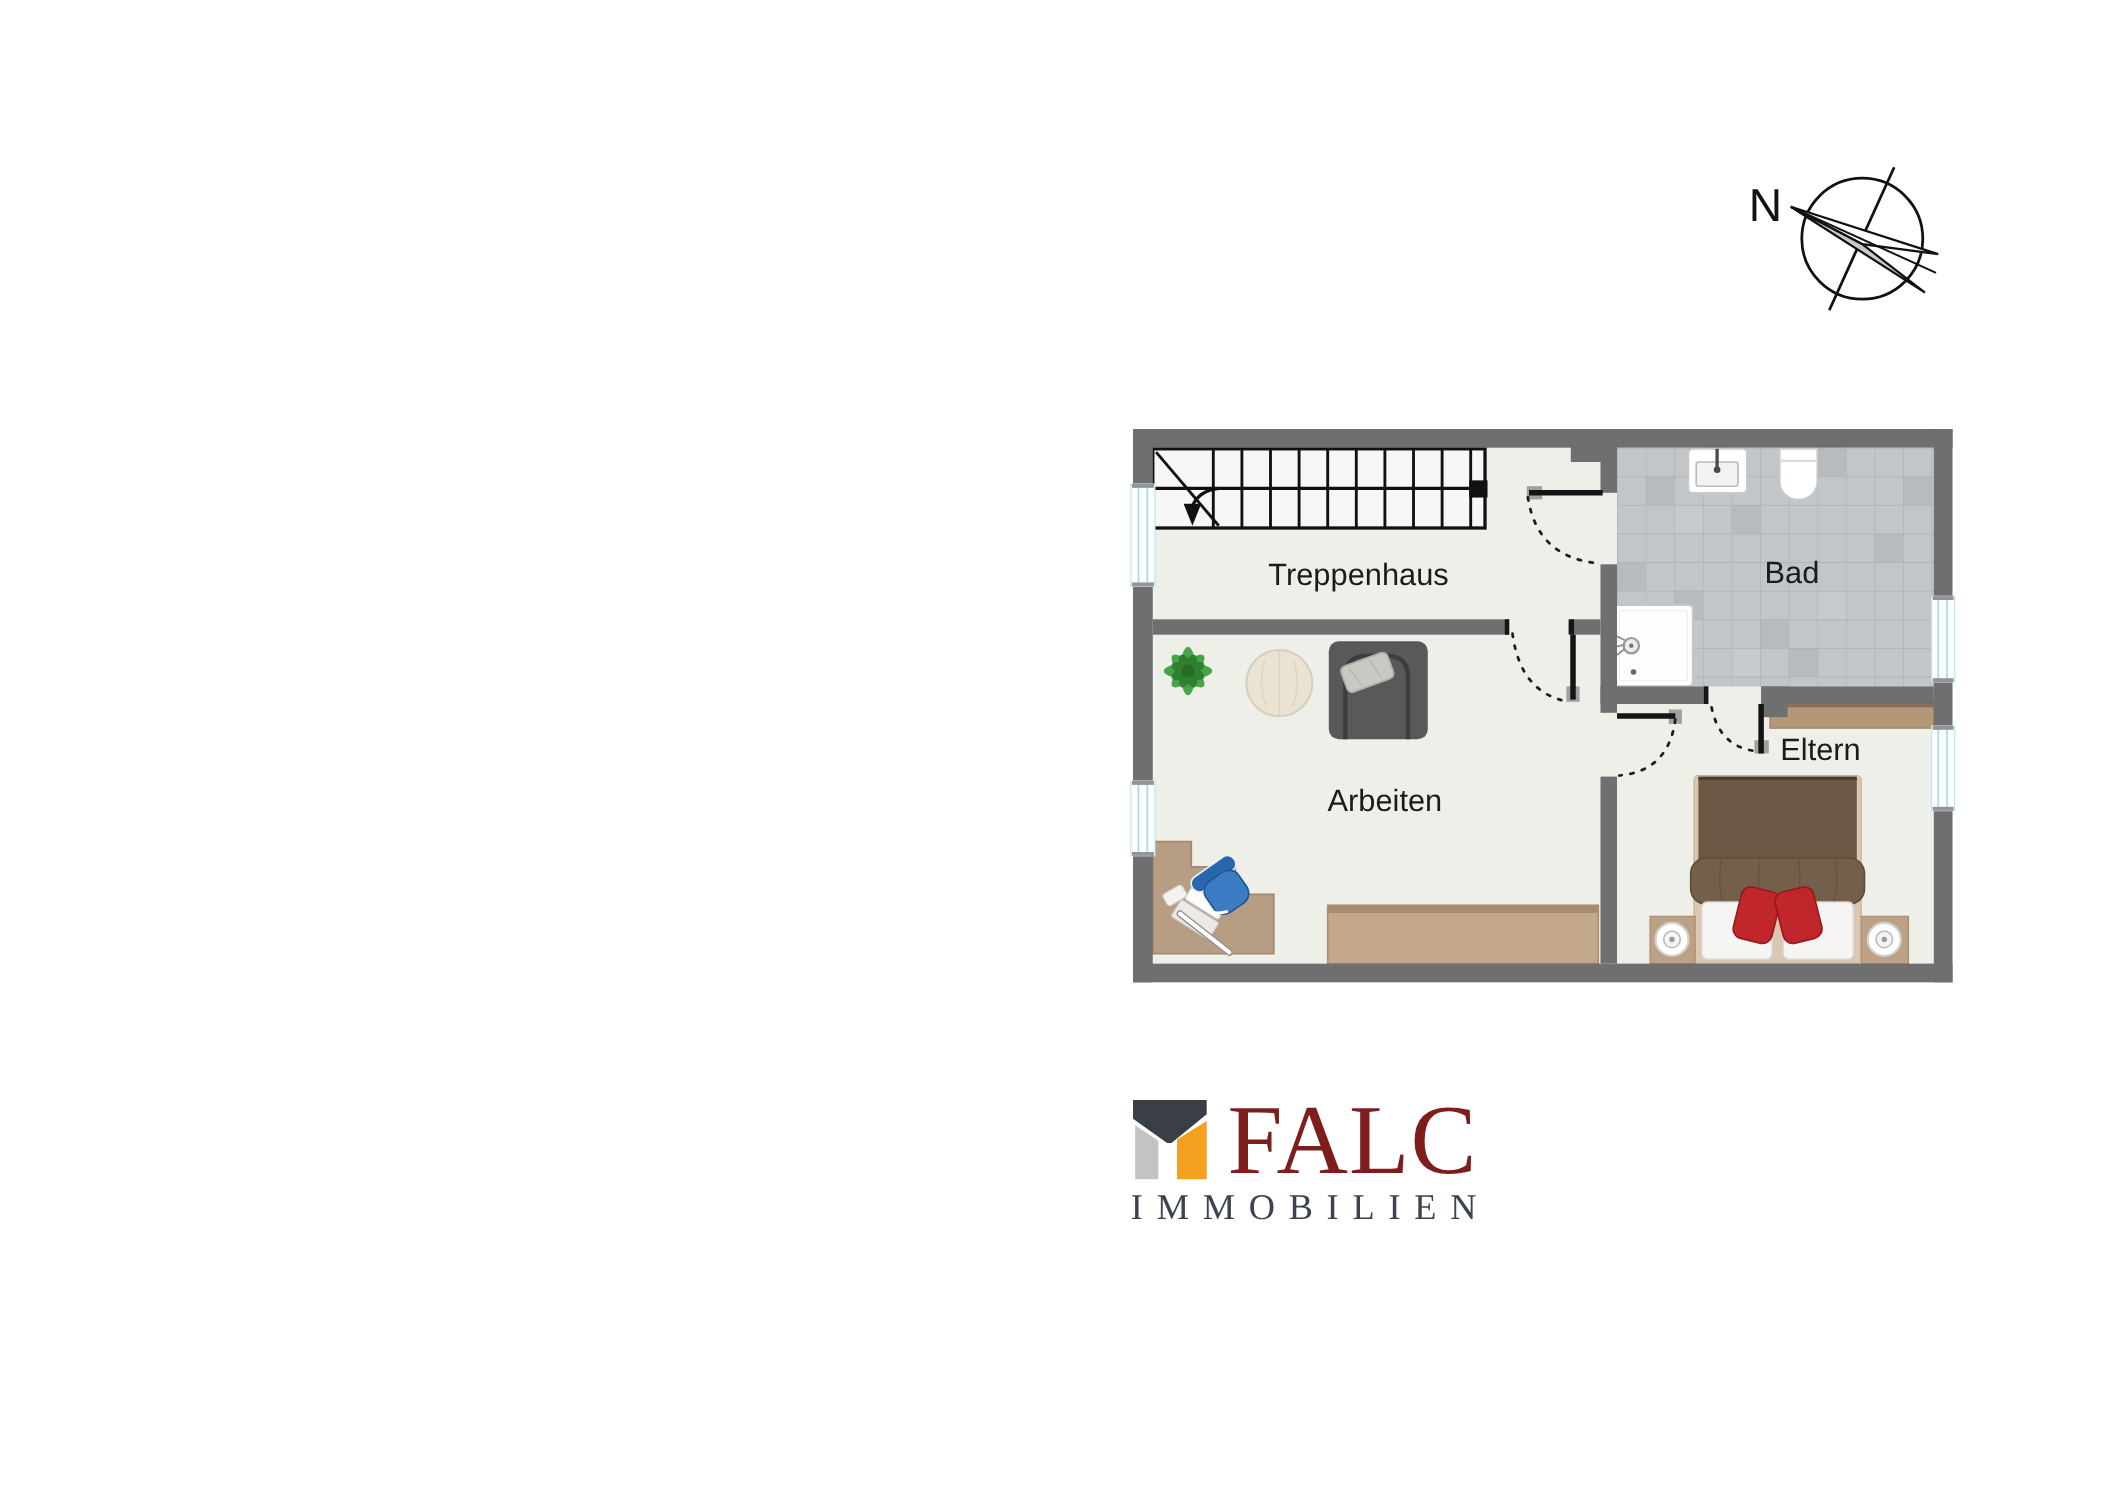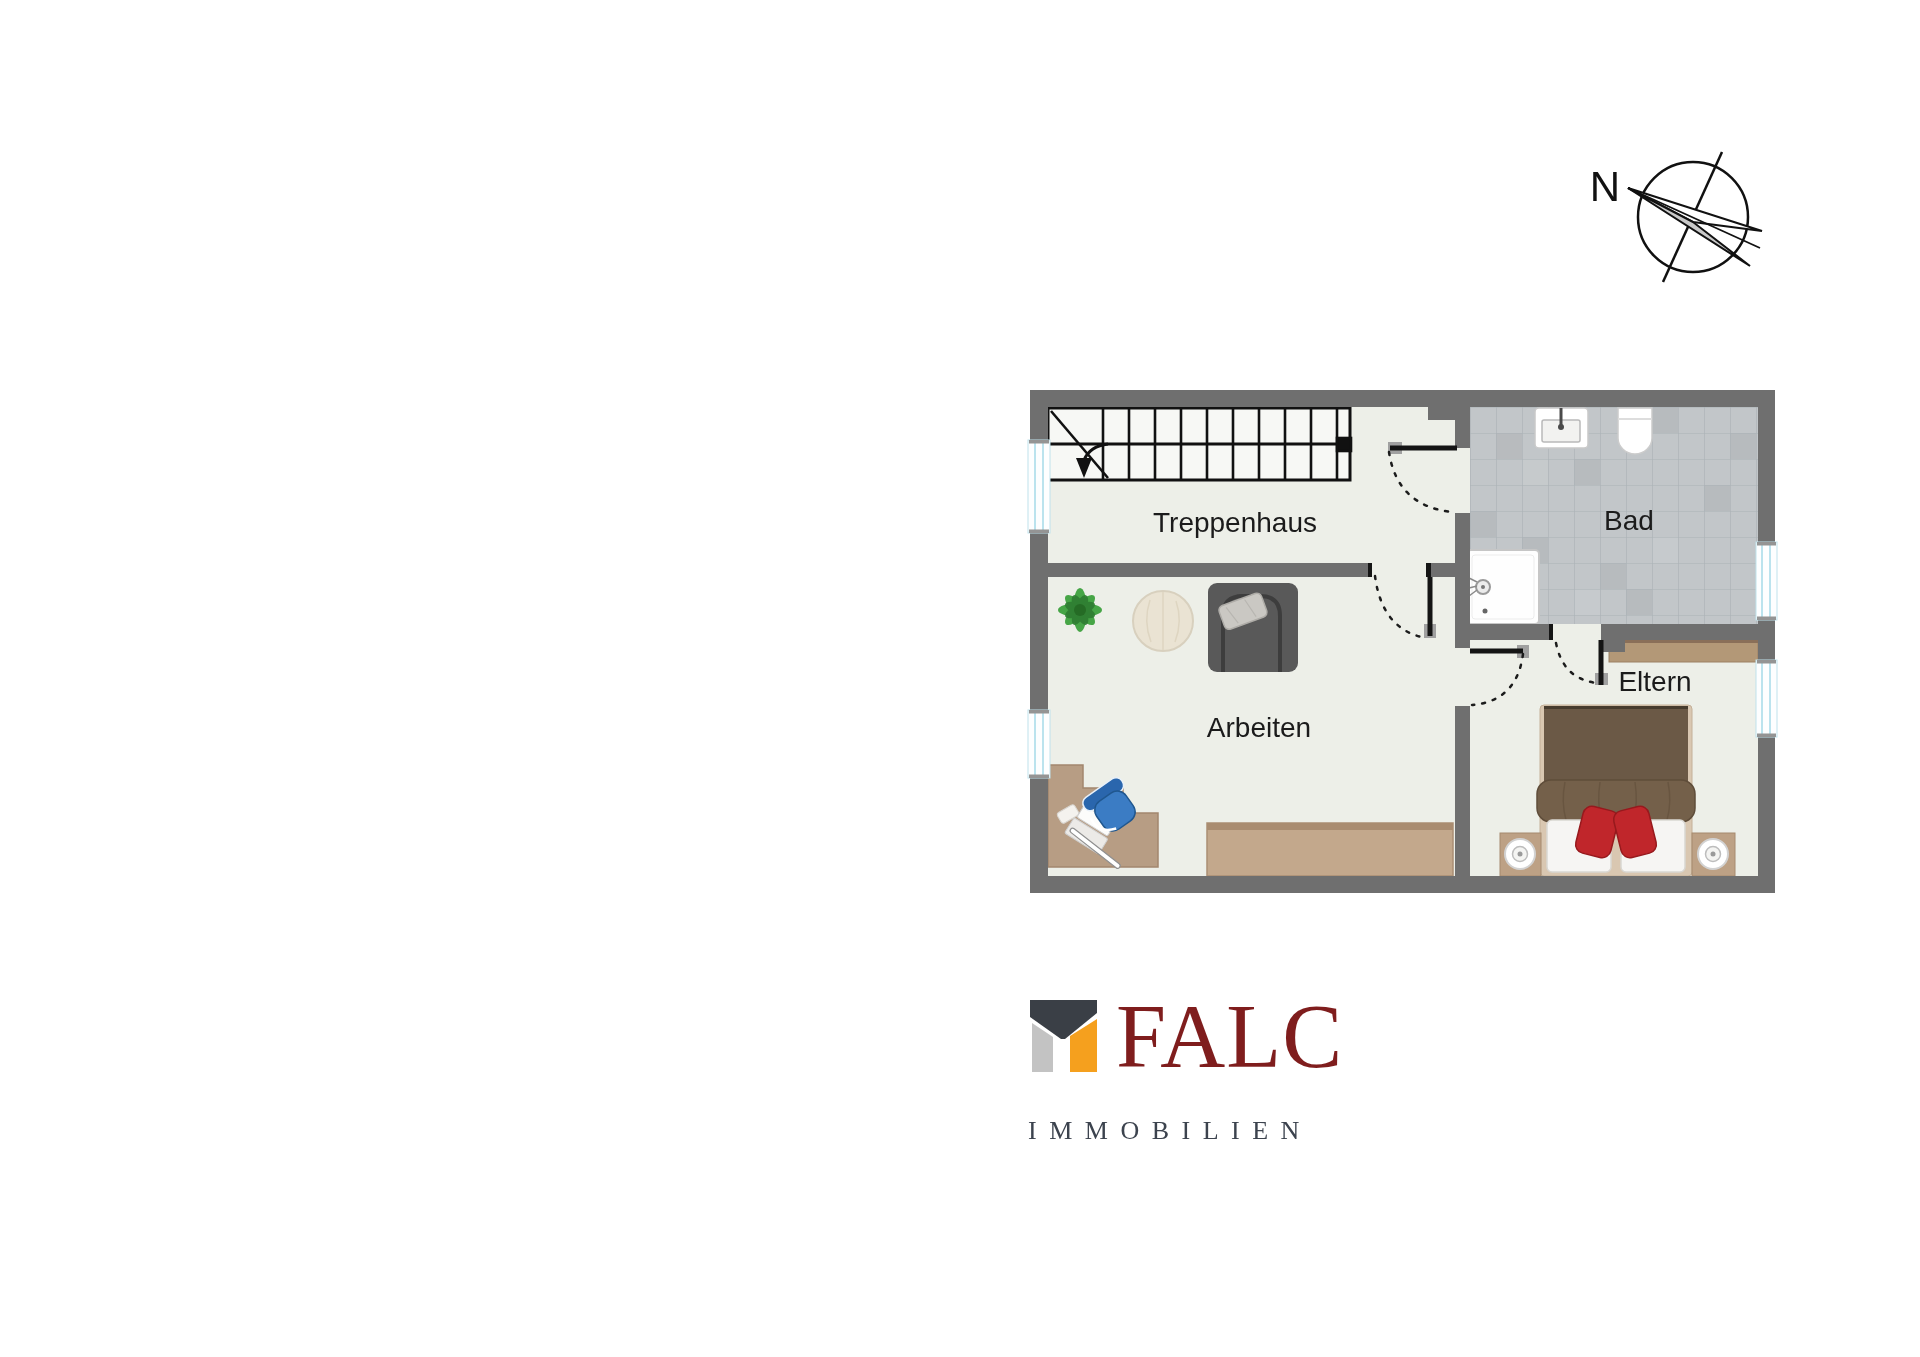--- a/index.html
+++ b/index.html
@@ -5,21 +5,21 @@
   html,body{margin:0;padding:0;background:#ffffff;}
   .canvas{position:relative;width:1920px;height:1357px;background:#ffffff;overflow:hidden;
           font-family:"Liberation Sans", sans-serif;}
   .abs{position:absolute;}
   svg text{font-family:"Liberation Sans", sans-serif;}
   .room-label{font-size:28px;fill:#1b1b1b;}
   #logo{position:absolute;left:1026px;top:992px;width:460px;height:130px;}
   #logo .brand{position:absolute;left:90px;top:0;font-family:"Liberation Serif", serif;
                font-size:90px;line-height:1;color:#7f1d1d;letter-spacing:1px;}
   #logo .subtitle{position:absolute;left:2px;top:90px;font-family:"Liberation Serif", serif;
-               font-size:26px;line-height:1;color:#3C434E;letter-spacing:12.5px;margin-top:36px;}
+               font-size:33px;line-height:1;color:#3C434E;letter-spacing:12.5px;}
 </style>
 </head>
 <body>
 
 <div class="canvas">
 
   <svg class="abs" style="left:1565px;top:125px" width="250" height="185" viewBox="0 0 250 185">
     <circle cx="128" cy="92" r="55" fill="none" stroke="#111" stroke-width="2.5"></circle>
     <line x1="157" y1="27" x2="98" y2="157" stroke="#111" stroke-width="2.5"></line>
     <polygon points="63,63 197,106 128,97" fill="#ffffff" stroke="#111" stroke-width="2"></polygon>

